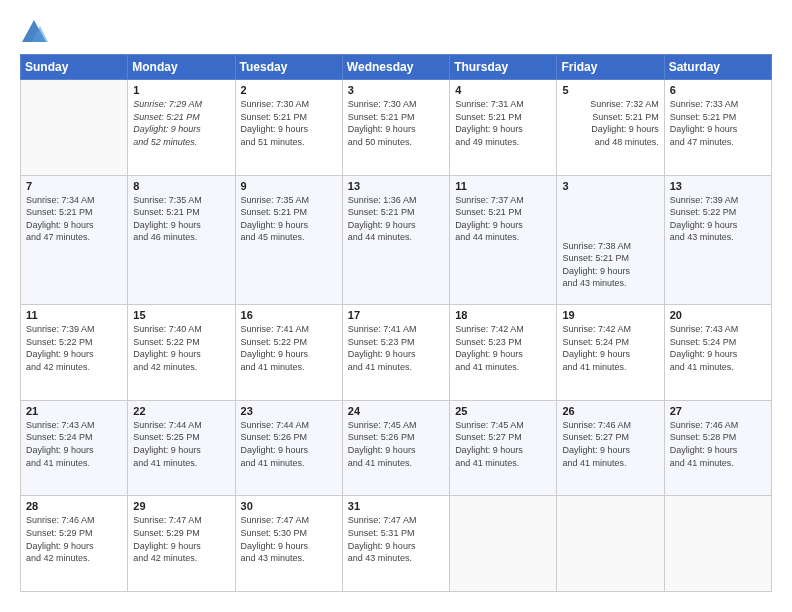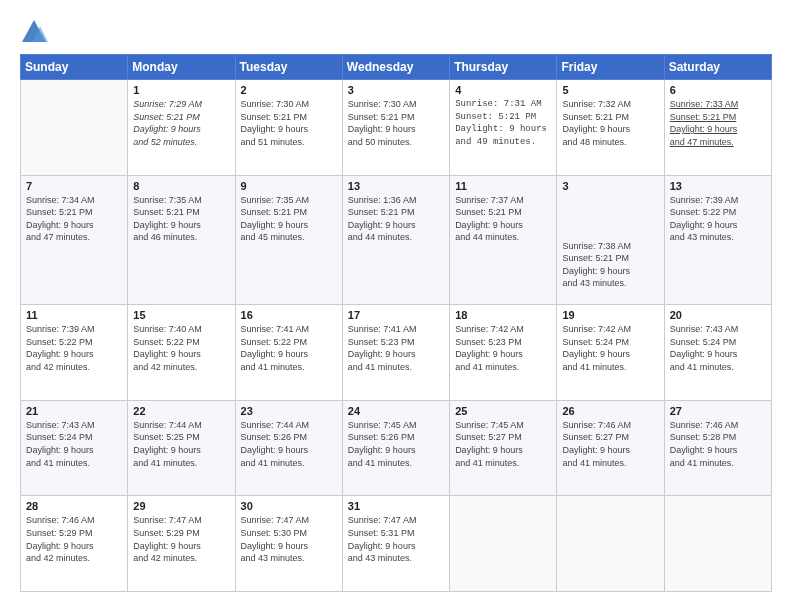--- a/index.html
+++ b/index.html
@@ -155,35 +155,35 @@
           </td>
           <td>
             <span class="day-num">3</span>
             <div class="day-info" style="white-space: pre-line;">Sunrise: 7:30 AM
 Sunset: 5:21 PM
 Daylight: 9 hours
 and 50 minutes.</div>
           </td>
           <td>
             <span class="day-num">4</span>
-            <div class="day-info" style="white-space: pre-line; font-family: Liberation Mono, monospace;">Sunrise: 7:31 AM
+            <div class="day-info" style="white-space: pre-line;">Sunrise: 7:31 AM
 Sunset: 5:21 PM
 Daylight: 9 hours
 and 49 minutes.</div>
           </td>
           <td>
             <span class="day-num">5</span>
-            <div class="day-info" style="white-space: pre-line;">Sunrise: 7:32 AM
+            <div class="day-info" style="white-space: pre-line; text-align: right;">Sunrise: 7:32 AM
 Sunset: 5:21 PM
 Daylight: 9 hours
 and 48 minutes.</div>
           </td>
           <td>
             <span class="day-num">6</span>
-            <div class="day-info" style="white-space: pre-line; text-decoration: underline;">Sunrise: 7:33 AM
+            <div class="day-info" style="white-space: pre-line;">Sunrise: 7:33 AM
 Sunset: 5:21 PM
 Daylight: 9 hours
 and 47 minutes.</div>
           </td>
         </tr>
         <tr>
           <td>
             <span class="day-num">7</span>
             <div class="day-info" style="white-space: pre-line;">Sunrise: 7:34 AM
 Sunset: 5:21 PM

